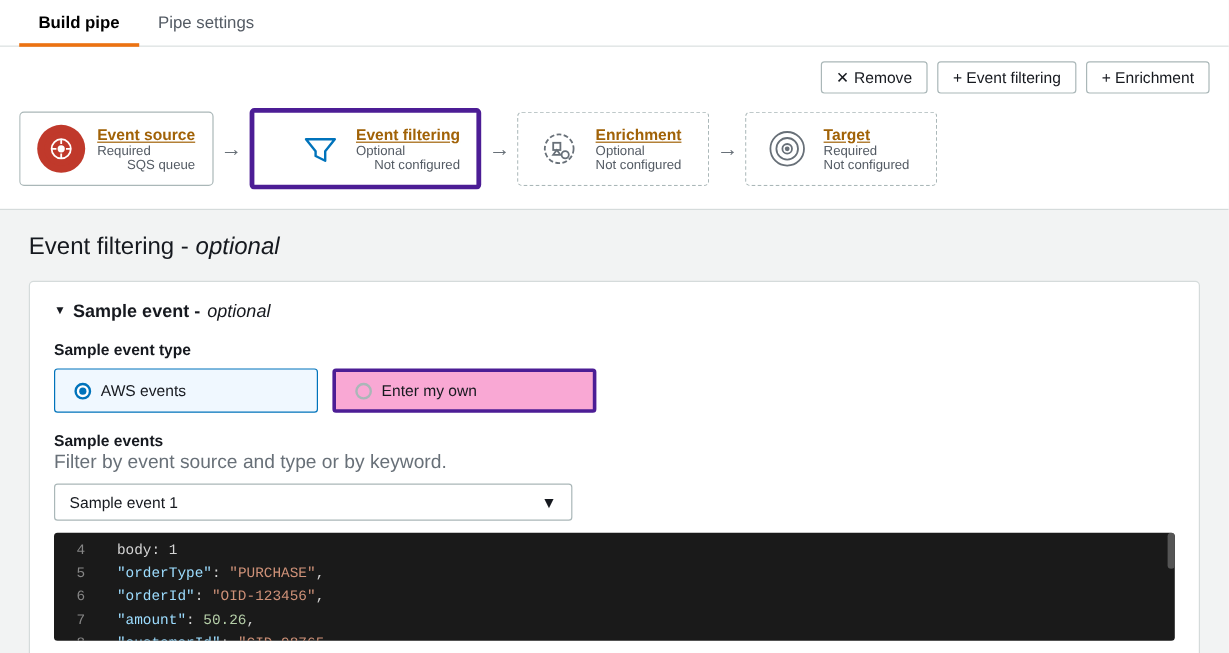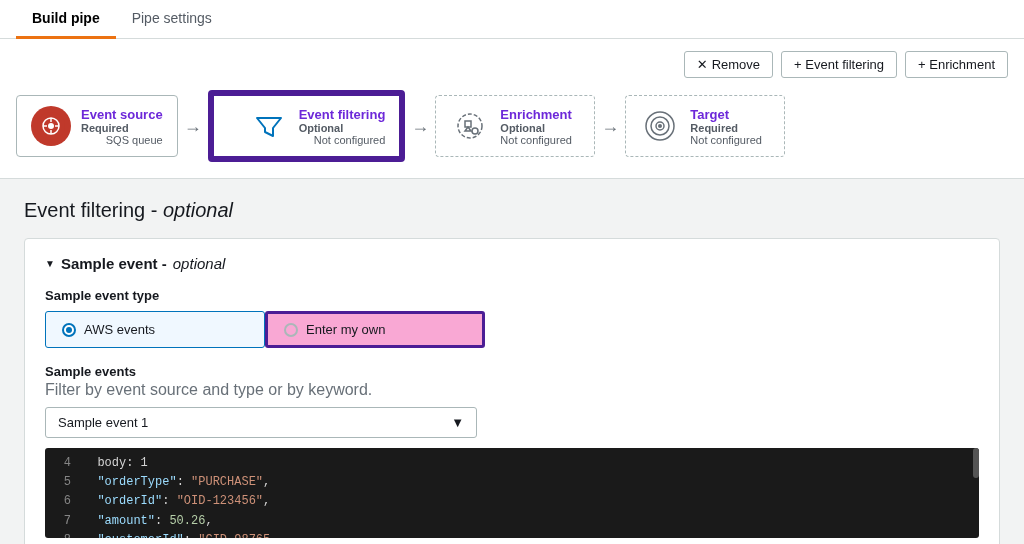--- a/index.html
+++ b/index.html
@@ -63,43 +63,43 @@
       align-items: center;
       border: 1px solid #aab7b8;
       border-radius: 4px;
       padding: 10px 14px;
       background: #fff;
       min-width: 160px;
       gap: 10px;
       position: relative;
     }
     .step-card.active {
-      border: 6px solid #4c1d95;
+      border: 4px solid #4c1d95;
       padding-left: 35px;
     }
     .step-card.dashed {
       border: 1.5px dashed #aab7b8;
       background: #fff;
     }
     .step-icon {
       width: 40px;
       height: 40px;
       display: flex;
       align-items: center;
       justify-content: center;
       flex-shrink: 0;
       border-radius: 4px;
     }
     .step-icon.source {
       background: #c0392b;
       border-radius: 50%;
     }
     .step-text { display: flex; flex-direction: column; }
-    .step-title { font-weight: 600; font-size: 13px; color: #6d28d9; }
-    .step-sub { font-size: 11px; color: #545b64; font-weight: bold; }
+    .step-title { font-weight: 600; font-size: 13px; color: #a16207; text-decoration: underline; }
+    .step-sub { font-size: 11px; color: #545b64; }
     .step-desc { font-size: 11px; color: #545b64; text-align: right; }
     .arrow {
       display: flex;
       align-items: center;
       color: #687078;
       font-size: 18px;
       padding: 0 6px;
     }
 
     
@@ -133,20 +133,21 @@
     .triangle-icon { font-size: 10px; color: #16191f; }
 
     .form-label {
       font-size: 13px;
       font-weight: 600;
       margin-bottom: 8px;
       color: #16191f;
     }
     .radio-group {
       display: flex;
+      gap: 12px;
       margin-bottom: 16px;
     }
     .radio-option {
       display: flex;
       align-items: center;
       gap: 8px;
       padding: 8px 16px;
       border: 3px solid #4c1d95;
       border-radius: 3px;
       cursor: pointer;

